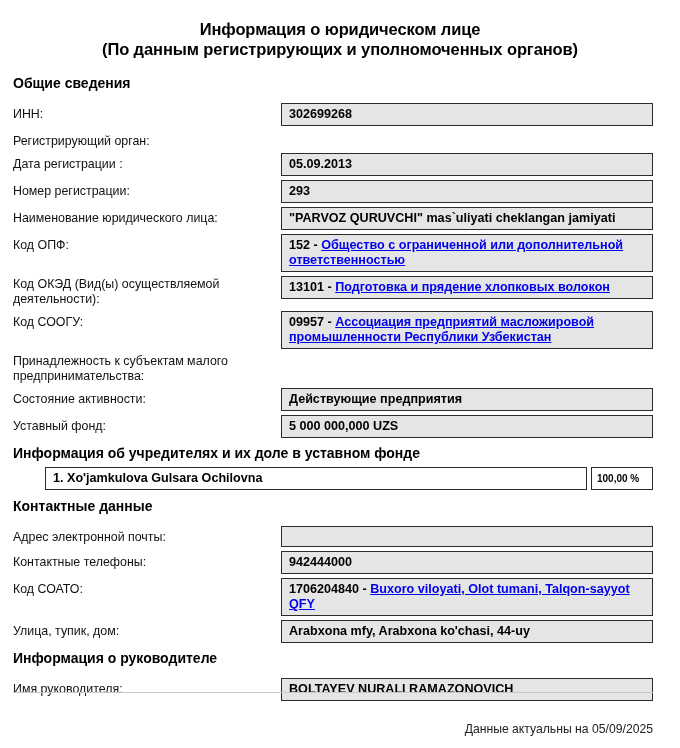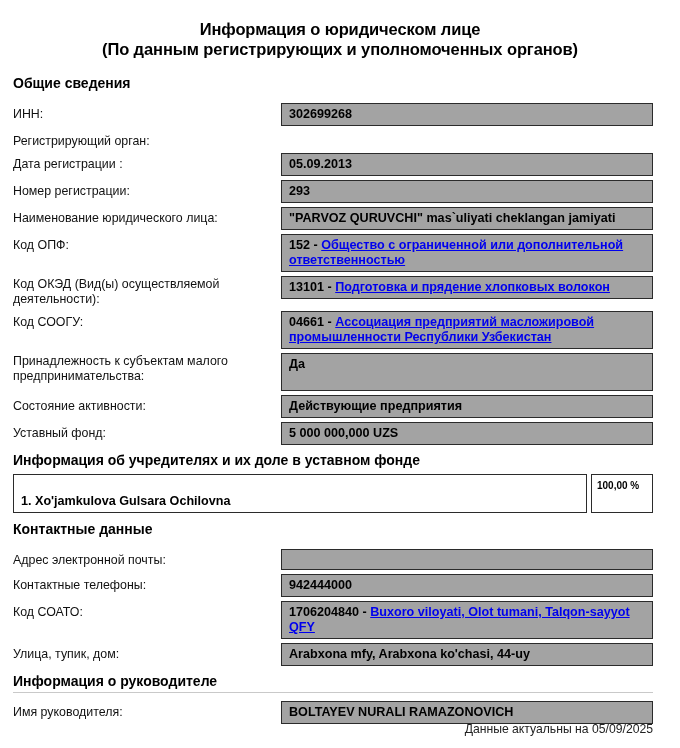--- a/index.html
+++ b/index.html
@@ -68,21 +68,21 @@
   .row-label.two-line { padding-top: 1px; }
   .row-value {
     flex: 1 1 auto;
     border: 1.4px solid #2b2b2b;
     min-height: 20px;
     box-sizing: border-box;
     padding: 3px 6px 3px 7px;
     font-size: 12.6px;
     font-weight: bold;
     line-height: 15px;
-    background: #a3a3a3;
+    background: #e5e5e5;
     word-wrap: break-word;
   }
   .row-value.empty { min-height: 21px; }
   .row.tall .row-value { min-height: 38px; }
 
   
   .code-prefix { text-decoration: none; }
   .code-link { text-decoration: underline; }
 
   
@@ -90,26 +90,27 @@
     display: flex;
     align-items: stretch;
     padding-left: 13px;
     padding-right: 27px;
     margin-top: 6px;
     margin-bottom: 4px;
   }
   .founder-name {
     flex: 1 1 auto;
     border: 1.4px solid #2b2b2b;
-    padding: 19px 6px 3px 7px;
+    padding: 3px 6px 3px 7px;
     font-size: 12.6px;
     font-weight: bold;
     line-height: 15px;
     box-sizing: border-box;
     min-height: 21px;
+    margin-left: 32px;
   }
   .founder-share {
     flex: 0 0 62px;
     width: 62px;
     margin-left: 4px;
     border: 1.4px solid #2b2b2b;
     padding: 3px 4px 3px 5px;
     font-size: 10px;
     font-weight: bold;
     line-height: 15px;
@@ -179,26 +180,25 @@
       <div class="row-value"><span class="code-prefix">152 - </span><a class="code-link" href="#">Общество с ограниченной или дополнительной ответственностью</a></div>
     </div>
 
     <div class="row">
       <div class="row-label two-line">Код ОКЭД (Вид(ы) осуществляемой деятельности):</div>
       <div class="row-value"><span class="code-prefix">13101 - </span><a class="code-link" href="#">Подготовка и прядение хлопковых волокон</a></div>
     </div>
 
     <div class="row tall">
       <div class="row-label">Код СООГУ:</div>
-      <div class="row-value"><span class="code-prefix">04661 - </span><a class="code-link" href="#">Ассоциация предприятий масложировой промышленности Республики Узбекистан</a></div>
+      <div class="row-value"><span class="code-prefix">09957 - </span><a class="code-link" href="#">Ассоциация предприятий масложировой промышленности Республики Узбекистан</a></div>
     </div>
 
     <div class="row tall">
       <div class="row-label two-line">Принадлежность к субъектам малого предпринимательства:</div>
-      <div class="row-value">Да</div>
     </div>
 
     <div class="row">
       <div class="row-label">Состояние активности:</div>
       <div class="row-value">Действующие предприятия</div>
     </div>
 
     <div class="row">
       <div class="row-label">Уставный фонд:</div>
       <div class="row-value">5 000 000,000 UZS</div>

